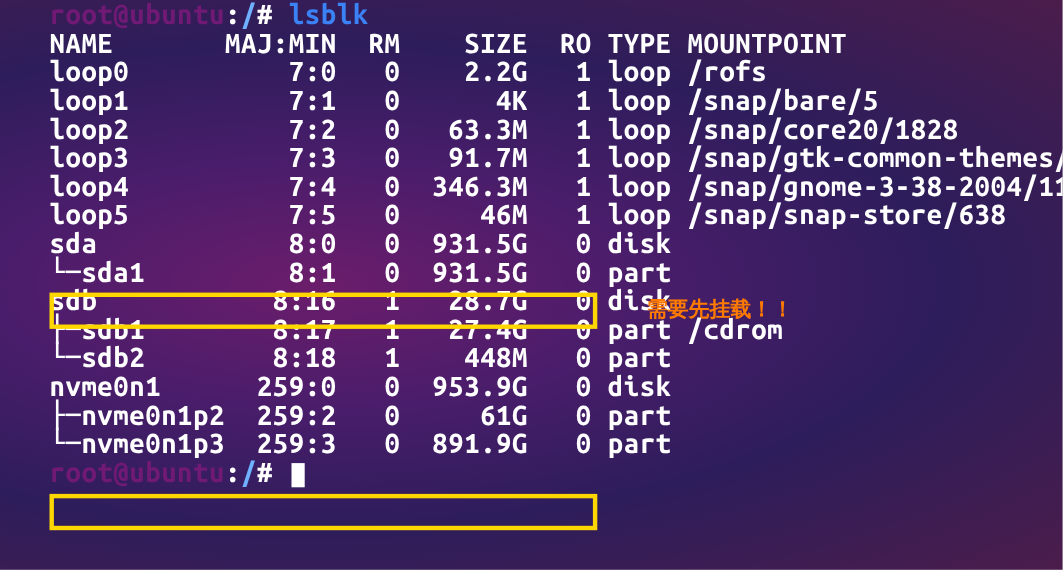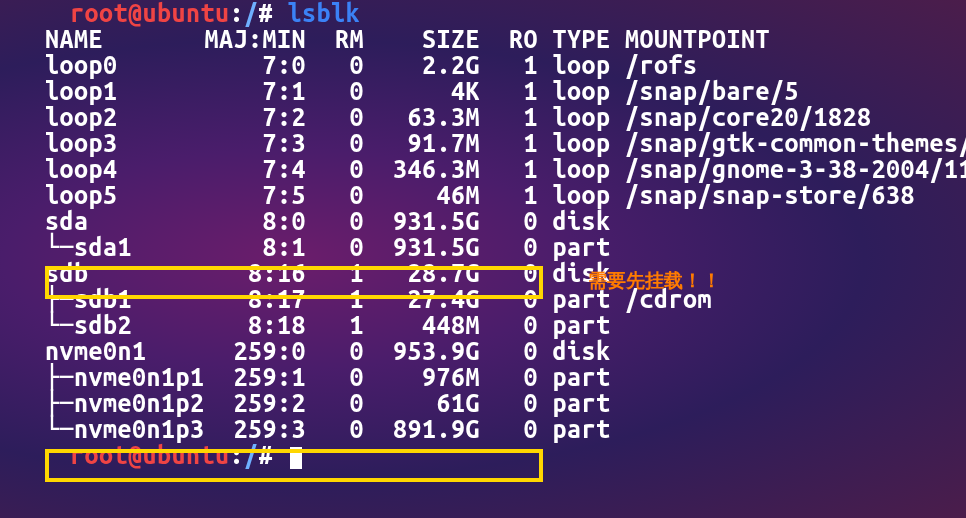--- a/index.html
+++ b/index.html
@@ -6,21 +6,21 @@
     body {
       width: 966px; height: 518px;
       background: radial-gradient(ellipse at 30% 50%, #6b1d6b 0%, #4a1d6b 30%, #2d1d5b 60%, #4b1d4b 100%);
       font-family: "Ubuntu Mono", "DejaVu Sans Mono", "Courier New", monospace;
       font-size: 25px; font-weight: bold; color: #ffffff;
       padding: 0 45px;
       overflow: hidden;
       position: relative;
     }
     .line { white-space: pre; line-height: 26px; letter-spacing: 0.5px; }
-    .prompt-user { color: #ef4444; margin-left: 25px; }
+    .prompt-user { color: #701a75; }
     .prompt-colon { color: #ffffff; }
     .prompt-path  { color: #6fb0ff; }
     .cmd          { color: #3b82f6; }
     .cursor       { display:inline-block; width:12px; height:22px; background:#ffffff; vertical-align:text-bottom; margin-left:2px;}
     .highlight-box {
       position: absolute; border: 4px solid #ffd700; pointer-events: none;
     }
     .box1 { left: 45px; top: 266px; width: 498px; height: 33px; }
     .box2 { left: 45px; top: 449px; width: 498px; height: 33px; }
     .annotation {
@@ -40,21 +40,20 @@
     <div class="line">loop2          7:2   0   63.3M   1 loop /snap/core20/1828</div>
     <div class="line">loop3          7:3   0   91.7M   1 loop /snap/gtk-common-themes/1535</div>
     <div class="line">loop4          7:4   0  346.3M   1 loop /snap/gnome-3-38-2004/119</div>
     <div class="line">loop5          7:5   0     46M   1 loop /snap/snap-store/638</div>
     <div class="line">sda            8:0   0  931.5G   0 disk </div>
     <div class="line">└─sda1         8:1   0  931.5G   0 part </div>
     <div class="line">sdb           8:16   1   28.7G   0 disk </div>
     <div class="line">├─sdb1        8:17   1   27.4G   0 part /cdrom</div>
     <div class="line">└─sdb2        8:18   1    448M   0 part </div>
     <div class="line">nvme0n1      259:0   0  953.9G   0 disk </div>
-    <div class="line">├─nvme0n1p1  259:1   0    976M   0 part </div>
     <div class="line">├─nvme0n1p2  259:2   0     61G   0 part </div>
     <div class="line">└─nvme0n1p3  259:3   0  891.9G   0 part </div>
   </div>
 
 <div class="line"><span class="prompt-user">root@ubuntu</span><span class="prompt-colon">:</span><span class="prompt-path">/</span><span class="prompt-colon">#</span><span> </span><span class="cursor"></span></div>
 
 <div class="highlight-box box1"></div>
 <div class="highlight-box box2"></div>
 <div class="annotation">需要先挂载！！</div>
 

